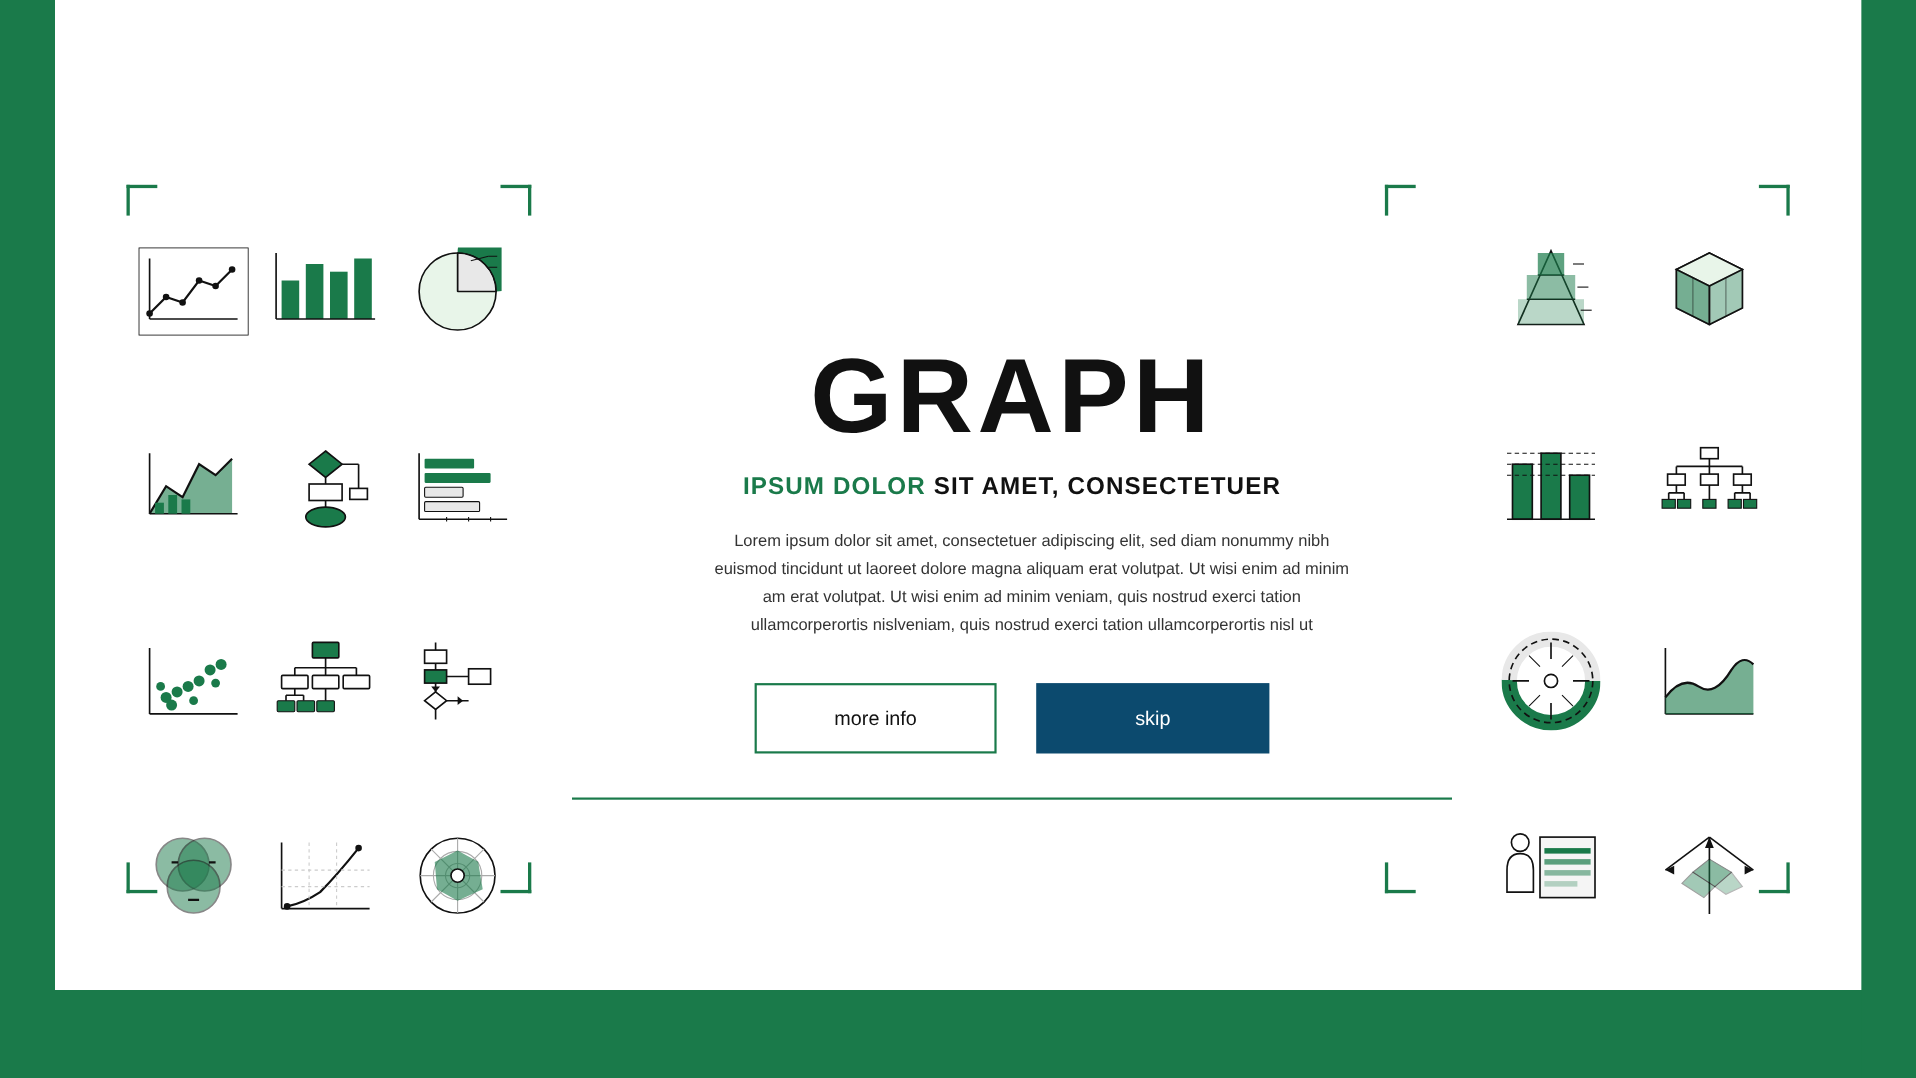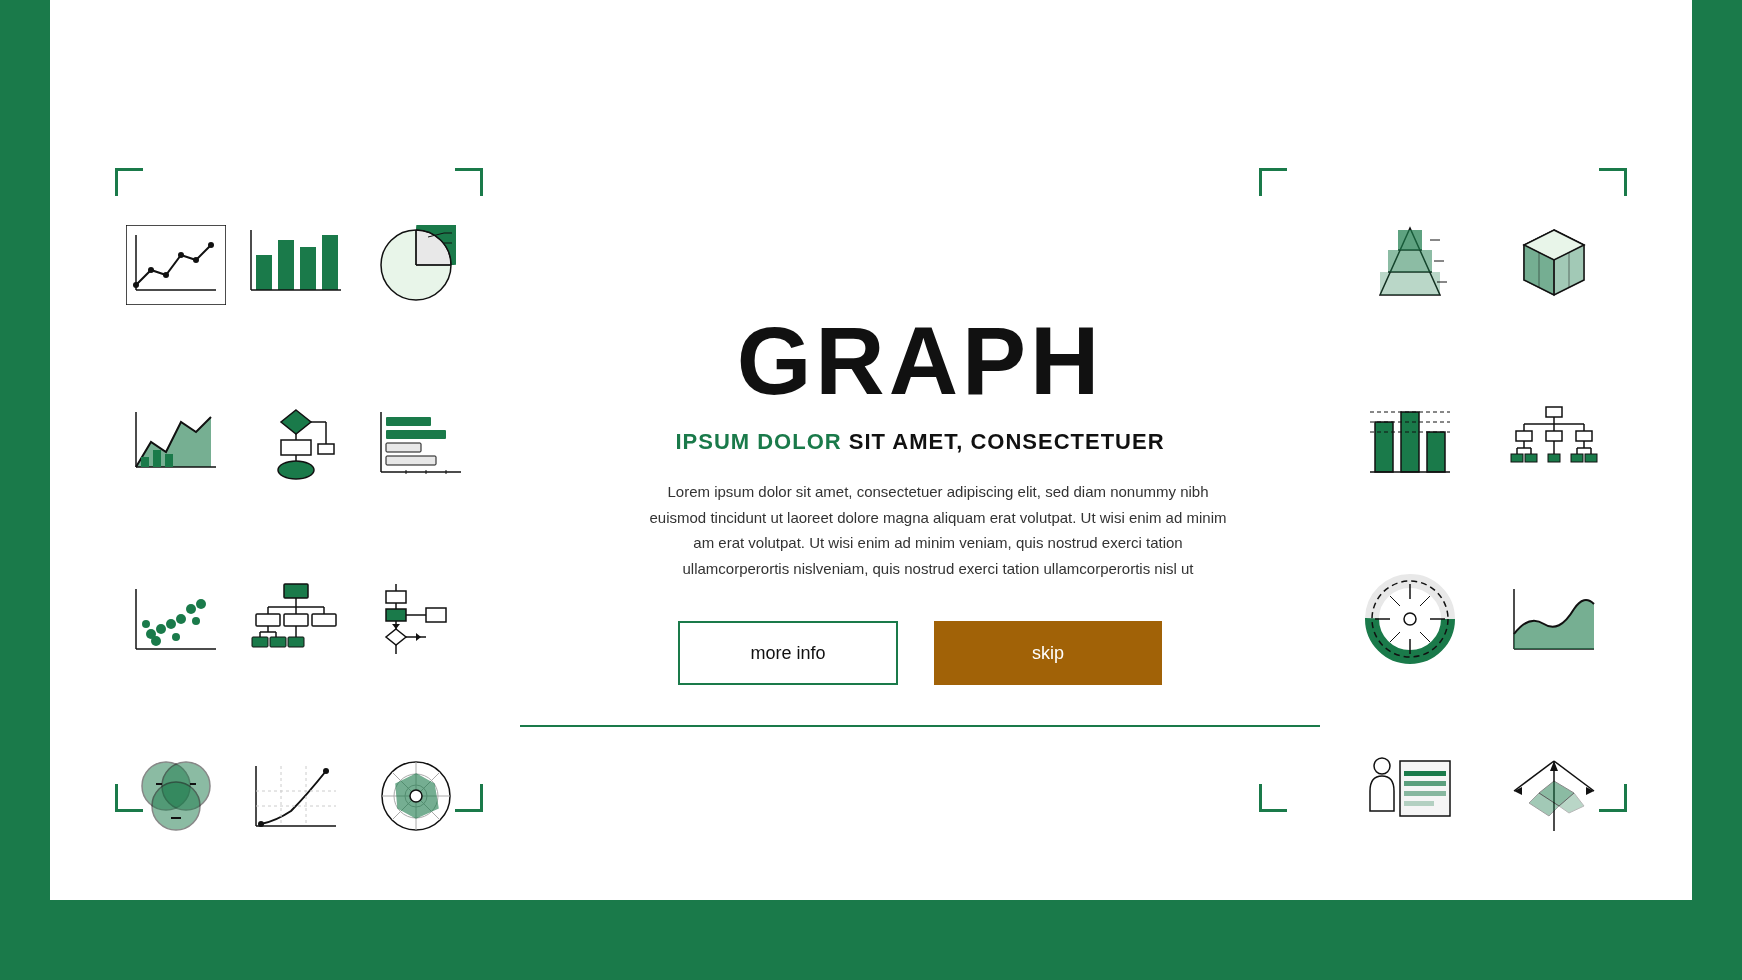--- a/index.html
+++ b/index.html
@@ -121,23 +121,23 @@
       color: #111;
       font-size: 18px;
       cursor: pointer;
       display: flex;
       align-items: center;
       justify-content: center;
       font-family: Arial, sans-serif;
     }
 
     .btn-skip {
-      width: 228px;
+      width: 212px;
       height: 64px;
-      background: #a16207;
+      background: #0c4a6e;
       color: #fff;
       font-size: 18px;
       cursor: pointer;
       border: none;
       display: flex;
       align-items: center;
       justify-content: center;
       font-family: Arial, sans-serif;
     }
 

